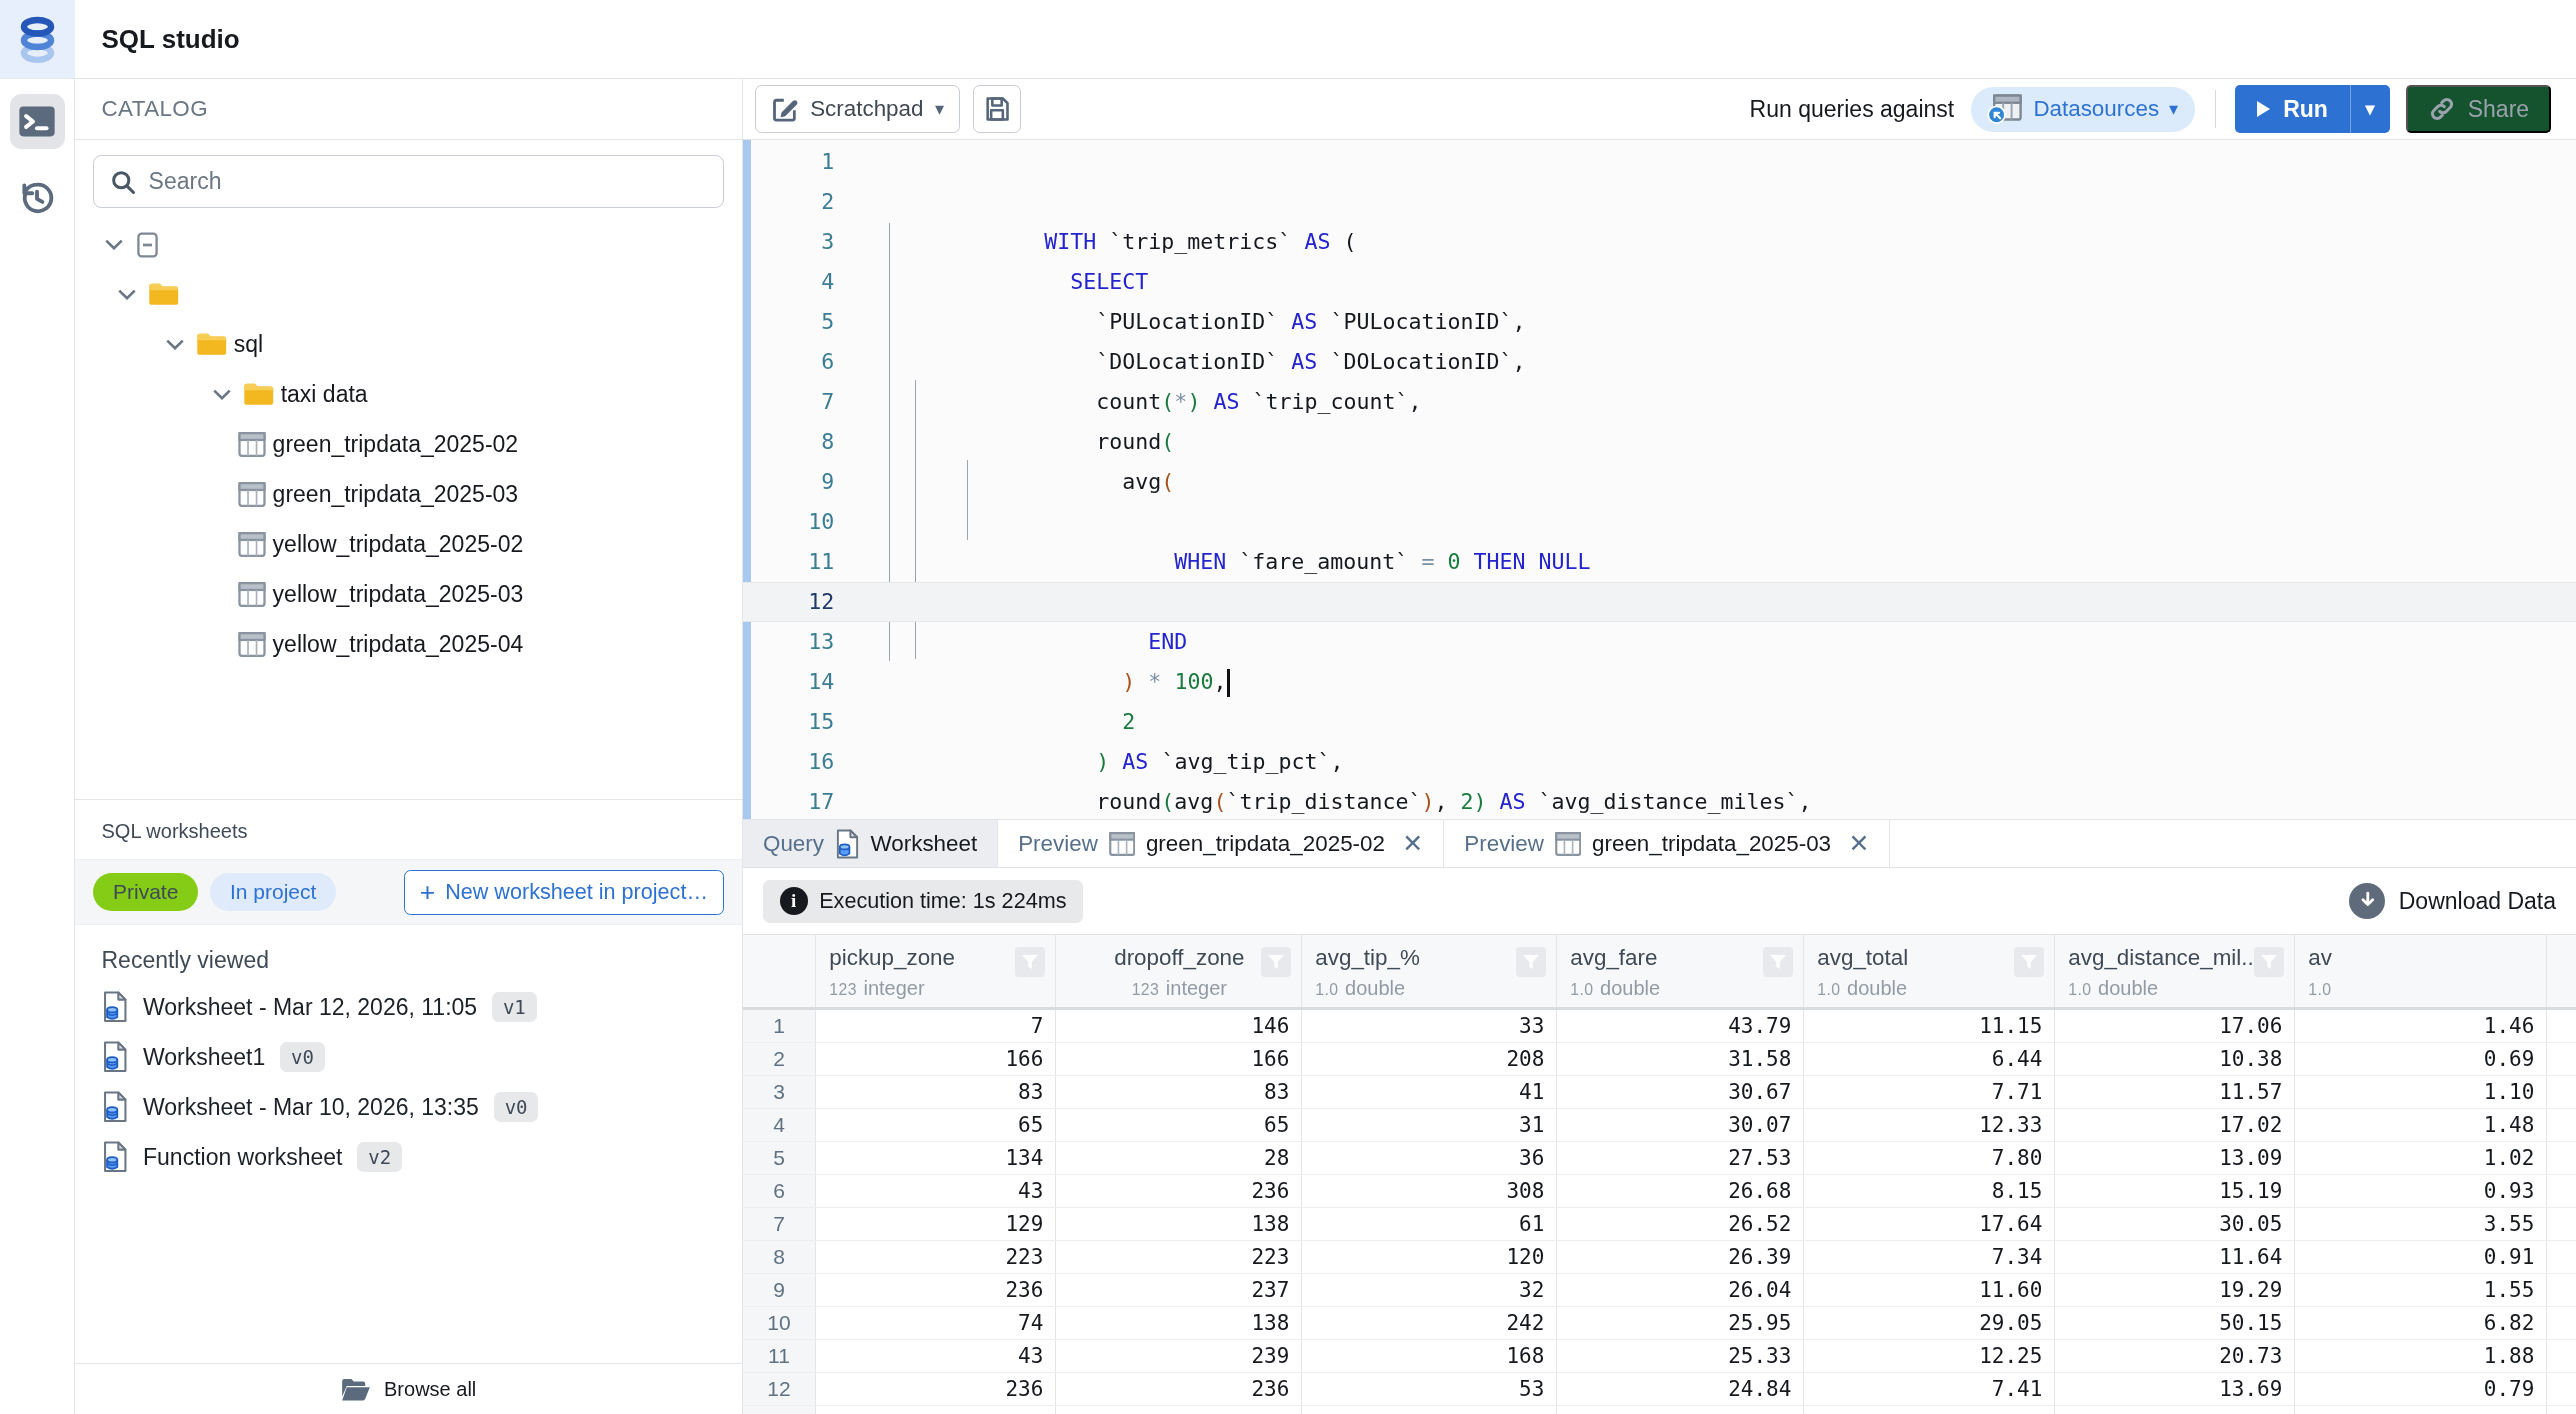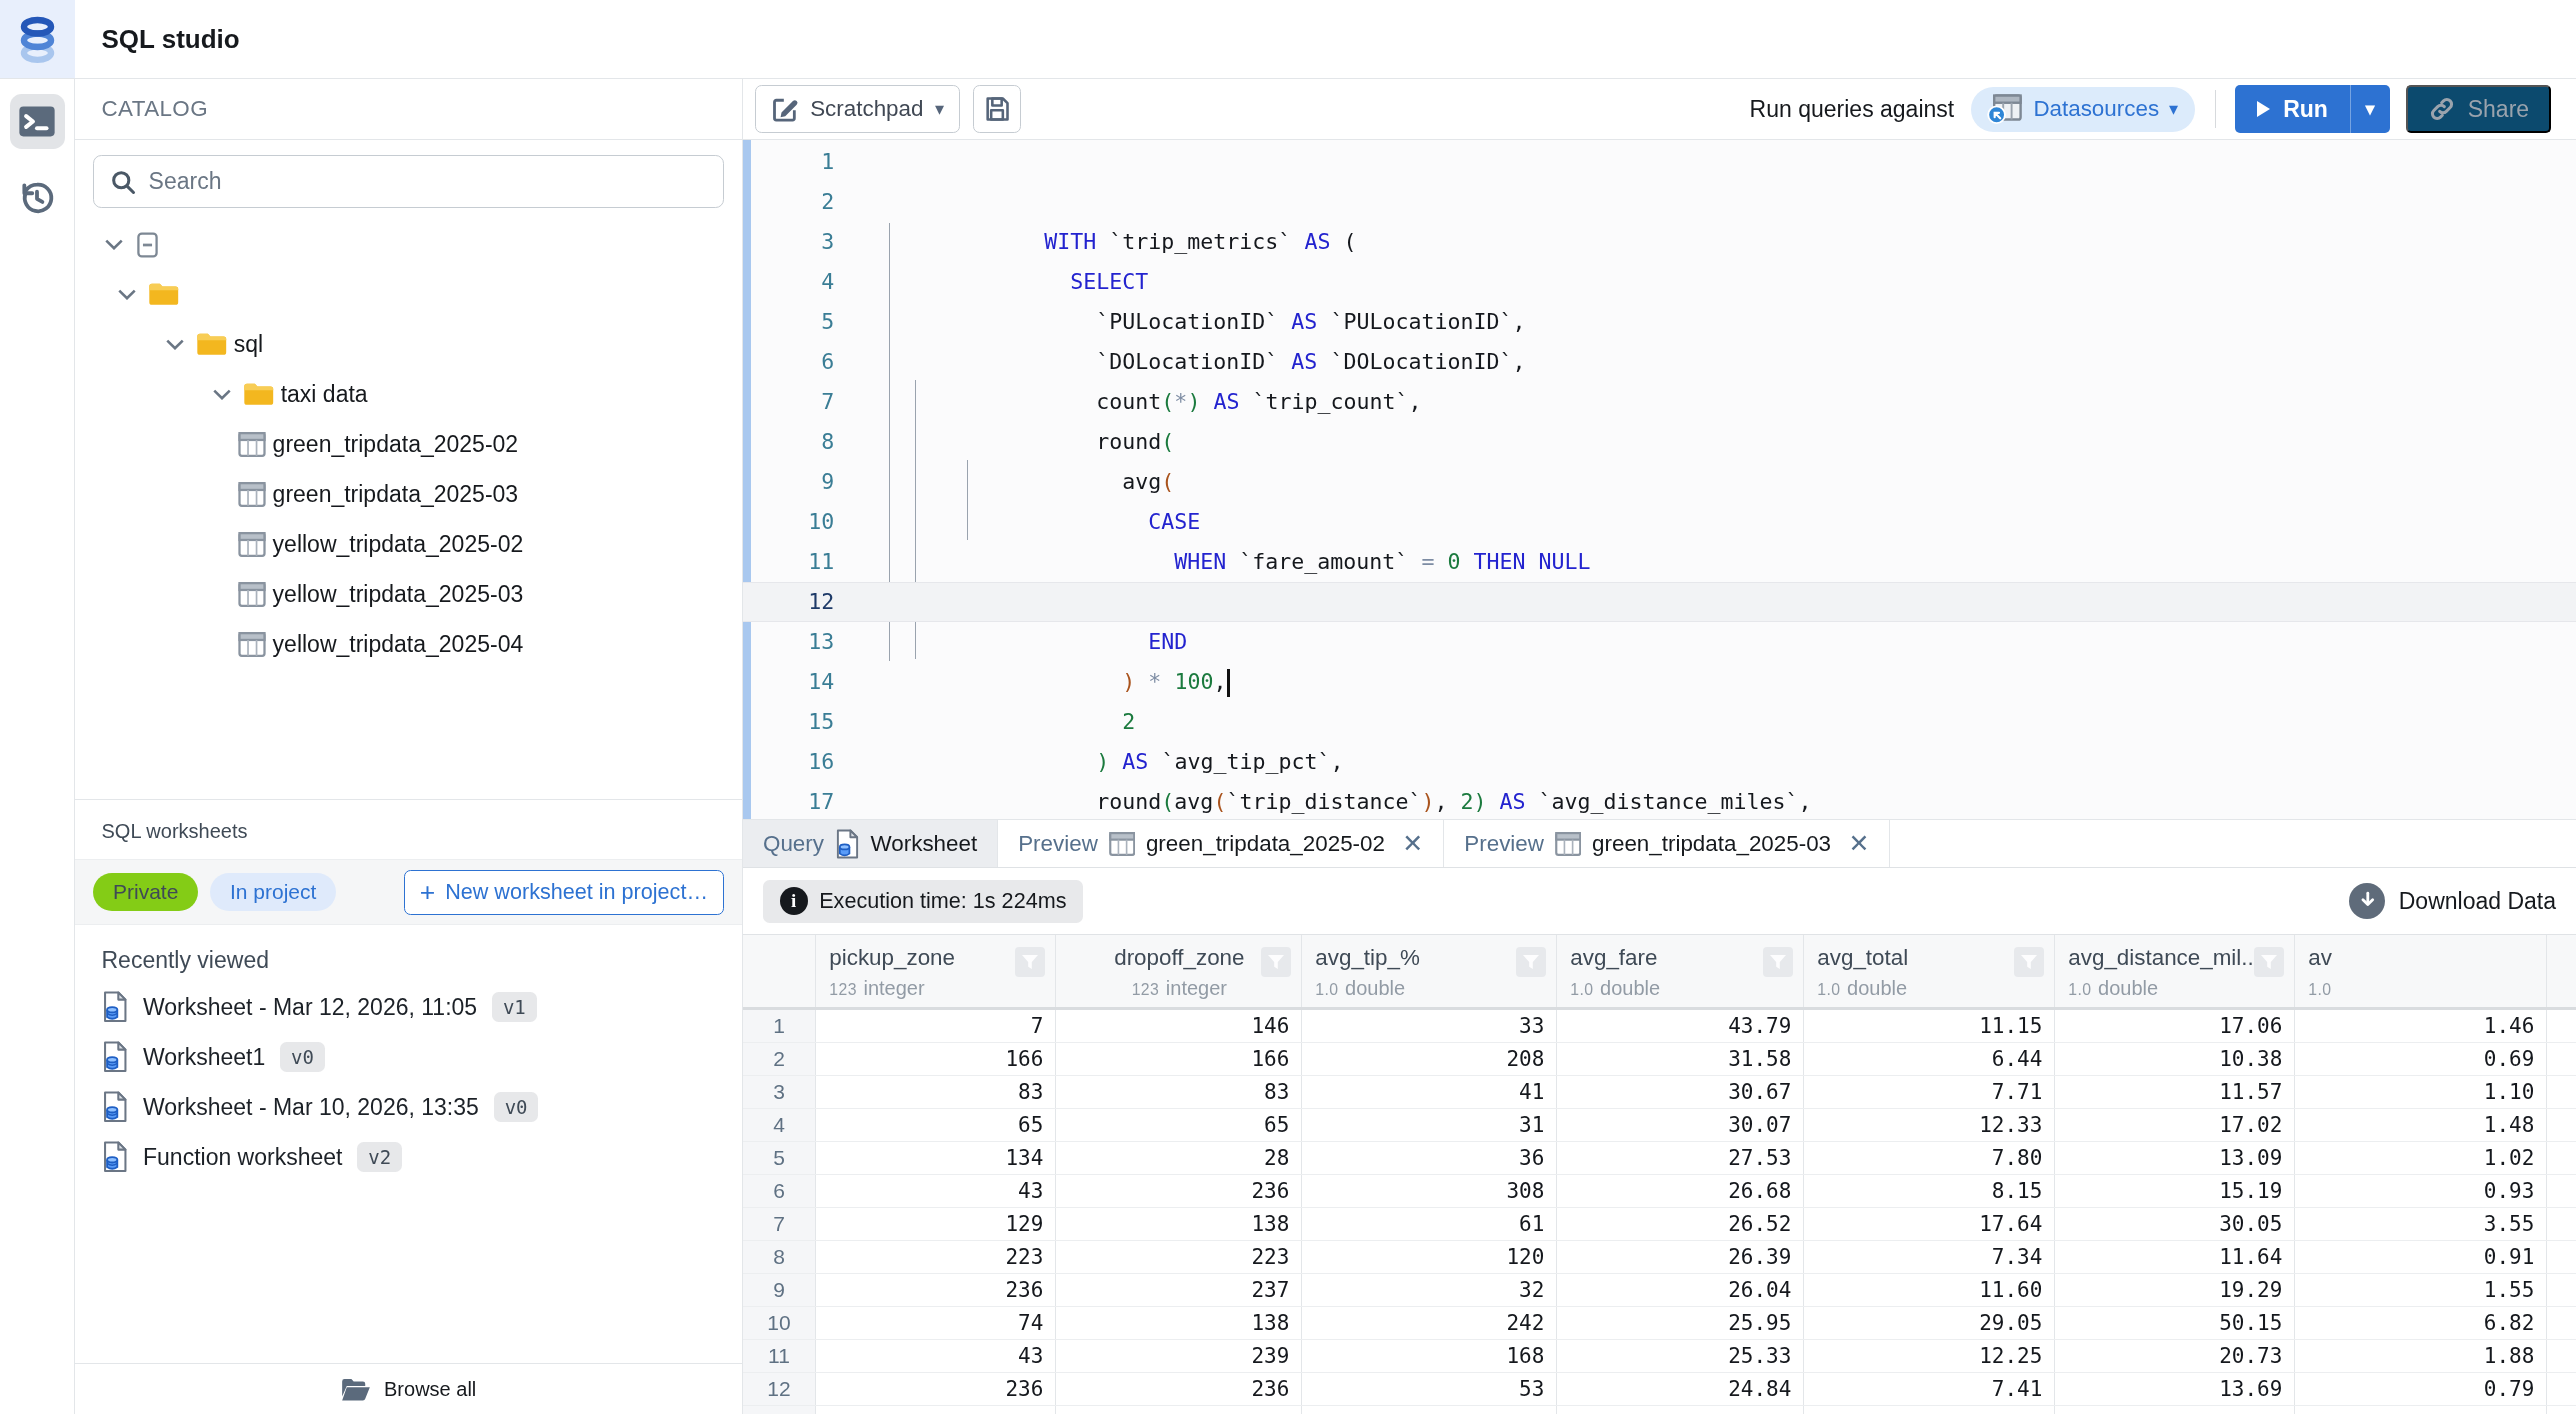--- a/index.html
+++ b/index.html
@@ -62,21 +62,21 @@
   .toolbar-right { margin-left:auto; display:flex; align-items:center; gap:16.6px; padding-right:13.3px; }
   .rqa { font-size:23px; color:#16191d; }
   .ds-pill { height:45px; background:#dcebfb; border-radius:22.4px; display:flex; align-items:center; gap:10px; padding:0 16.6px; color:#2d72d2; font-size:22.4px; cursor:pointer; }
   .ds-pill .caret { color:#2d72d2; }
   .vdiv { width:0.8px; height:38px; background:#d7dadd; margin:0 3.3px; }
   .btn-run { height:48px; background:#2d72d2; border-radius:5px; color:#fff; display:flex; align-items:stretch; font-size:23px; font-weight:600; cursor:pointer; overflow:hidden; }
   .run-main { display:flex; align-items:center; gap:13.3px; padding:0 21.6px; }
   .run-caret { border-left:0.8px solid rgba(255,255,255,0.35); padding:0 15px; display:flex; align-items:center; }
   .run-caret .caret { color:#fff; }
   .play { width:0; height:0; border-left:13.3px solid #fff; border-top:8.3px solid transparent; border-bottom:8.3px solid transparent; }
-  .btn-share { height:48px; background:#0c4a6e; border-radius:5px; color:#9aa3ad; display:flex; align-items:center; gap:11.6px; padding:0 20px; font-size:23px; cursor:pointer; }
+  .btn-share { height:48px; background:#14532d; border-radius:5px; color:#9aa3ad; display:flex; align-items:center; gap:11.6px; padding:0 20px; font-size:23px; cursor:pointer; }
 
   
   .editor { position:relative; height:680px; flex:0 0 680px; background:#fbfbfc; border-bottom:0.8px solid #e3e6e9; font-family:"DejaVu Sans Mono", monospace; font-size:21.6px; overflow:hidden; }
   .editor::before { content:""; position:absolute; left:0; top:0; bottom:0; width:8.3px; background:#a9c8ef; }
   .codelines { padding-top:1.7px; }
   .cl { display:flex; height:40px; line-height:40px; padding-left:8.3px; position:relative; z-index:1; cursor:text; }
   .cl.active { background:#f2f3f5; box-shadow: inset 0 0.8px 0 #e2e4e7, inset 0 -0.8px 0 #e2e4e7; }
   .ln { flex:0 0 83px; text-align:right; color:#3a7d95; user-select:none; }
   .cl.active .ln { color:#1e3a68; }
   .cd { white-space:pre; padding-left:28px; color:#15181d; }
@@ -499,23 +499,20 @@
 
             <div class="cl">
               <span class="ln">7</span>
               <span class="cd">
                 
               <span class="tk t">      </span><span class="tk fn">avg</span><span class="tk p3">(</span></span>
             </div>
 
             <div class="cl">
               <span class="ln">8</span>
-              <span class="cd">
-                
-              <span class="tk t">        </span><span class="tk kw">CASE</span></span>
             </div>
 
             <div class="cl">
               <span class="ln">9</span>
               <span class="cd">
                 
               <span class="tk t">          </span><span class="tk kw">WHEN</span><span class="tk t"> </span><span class="tk id">`fare_amount`</span><span class="tk t"> </span><span class="tk op">=</span><span class="tk t"> </span><span class="tk num">0</span><span class="tk t"> </span><span class="tk kw">THEN</span><span class="tk t"> </span><span class="tk kw">NULL</span></span>
             </div>
 
             <div class="cl">

